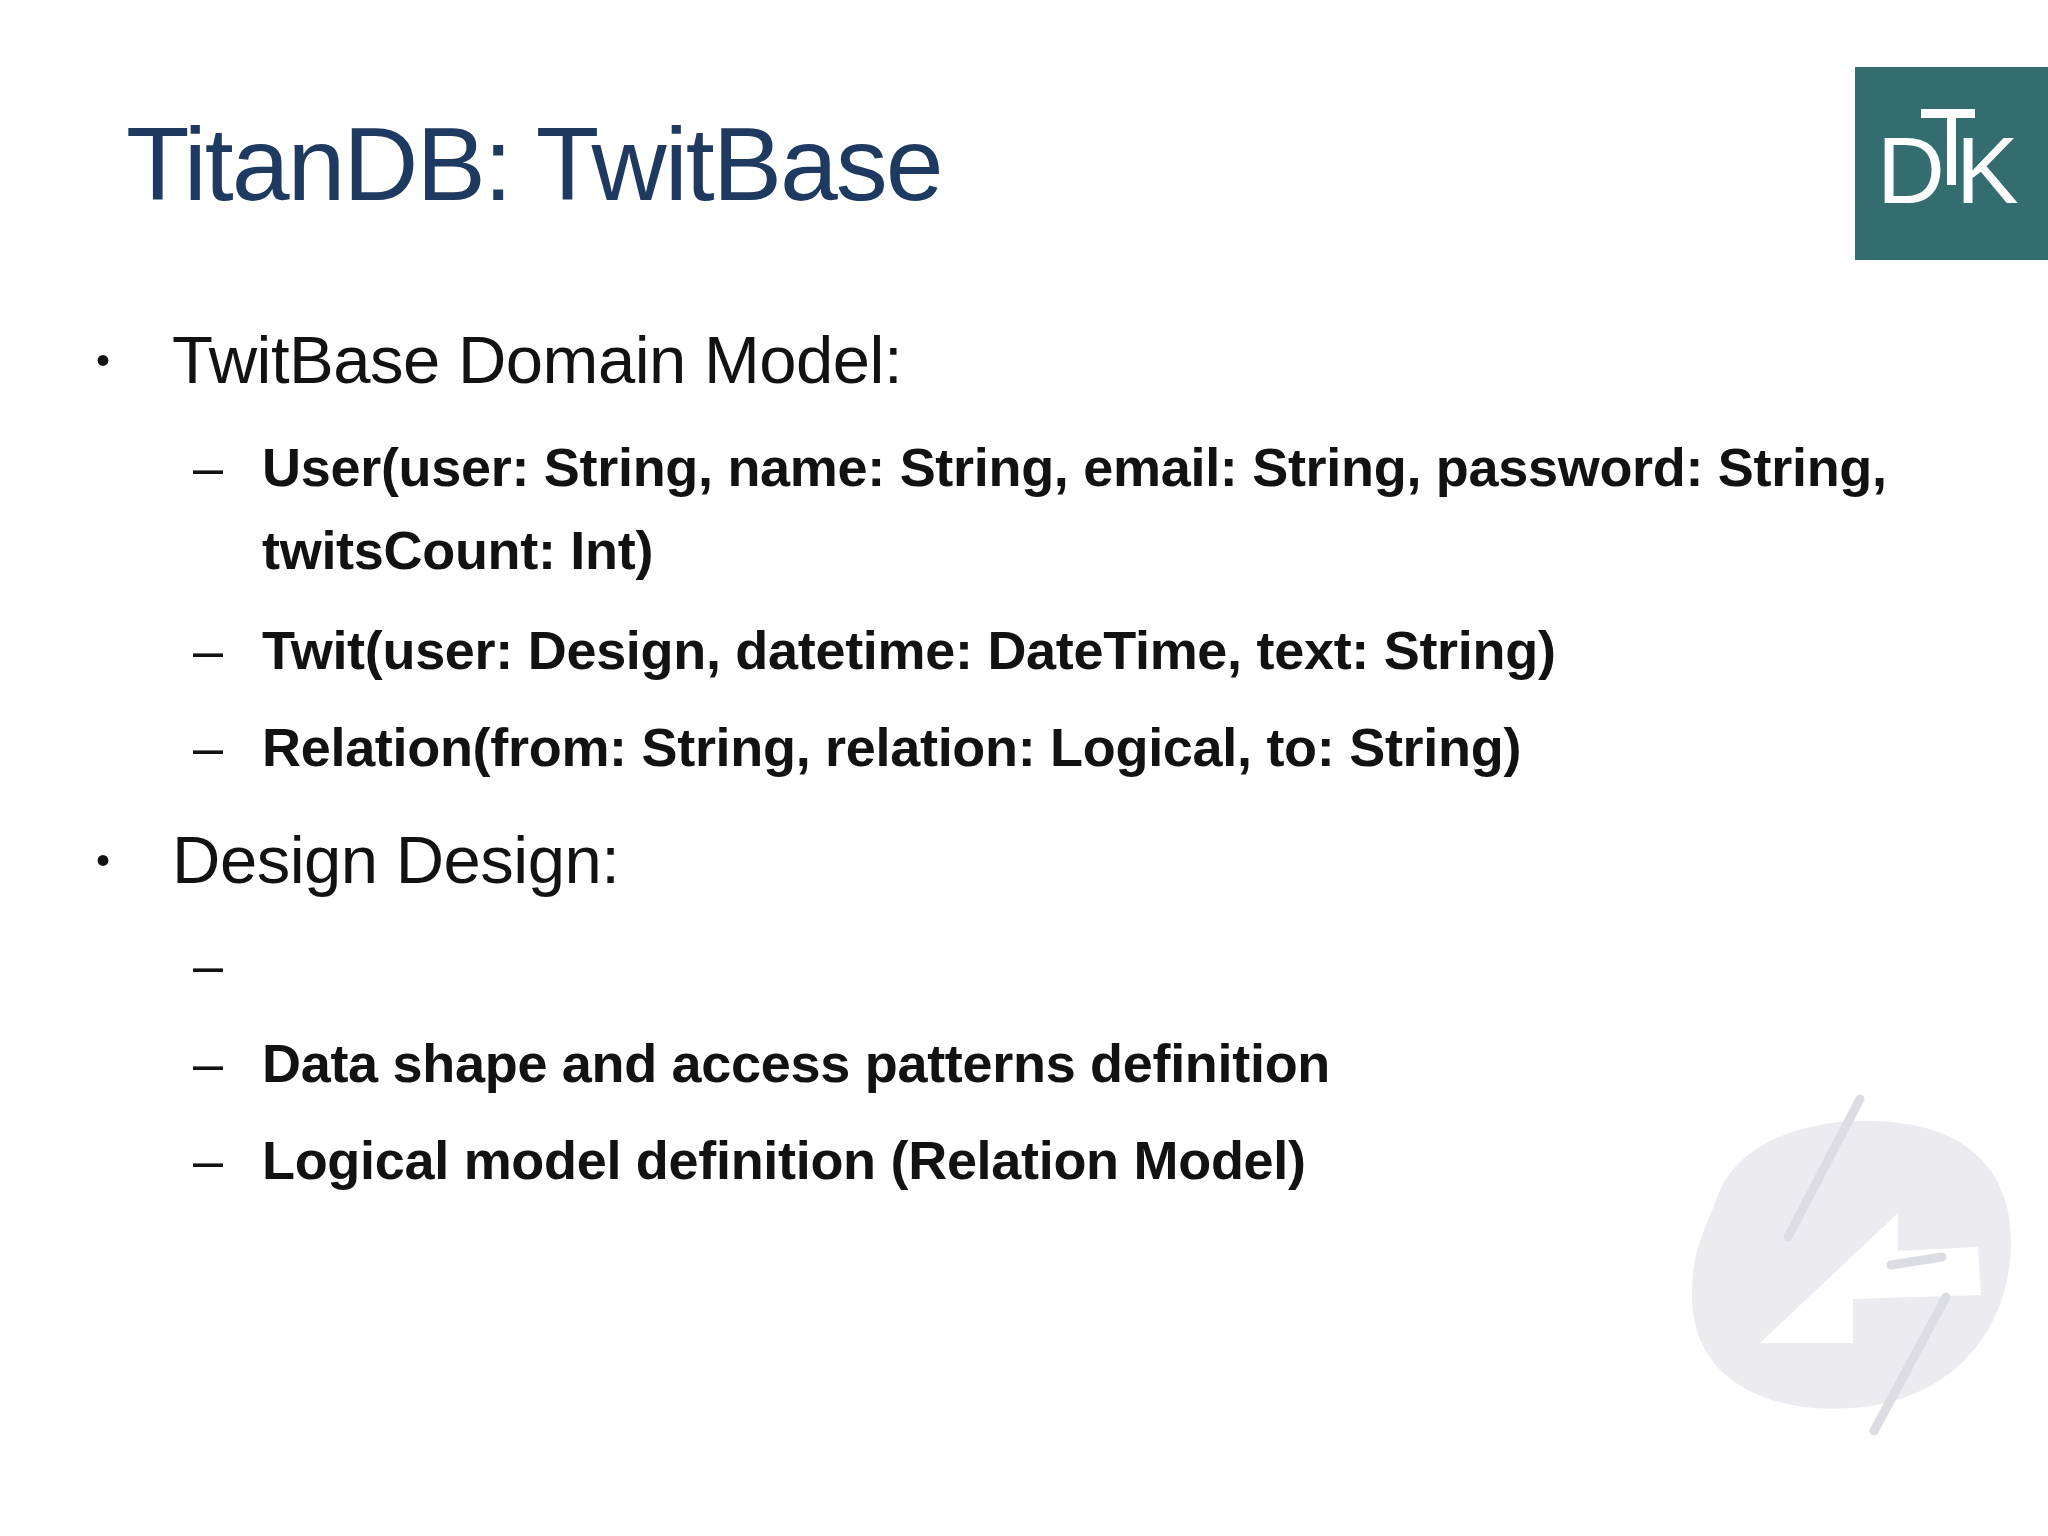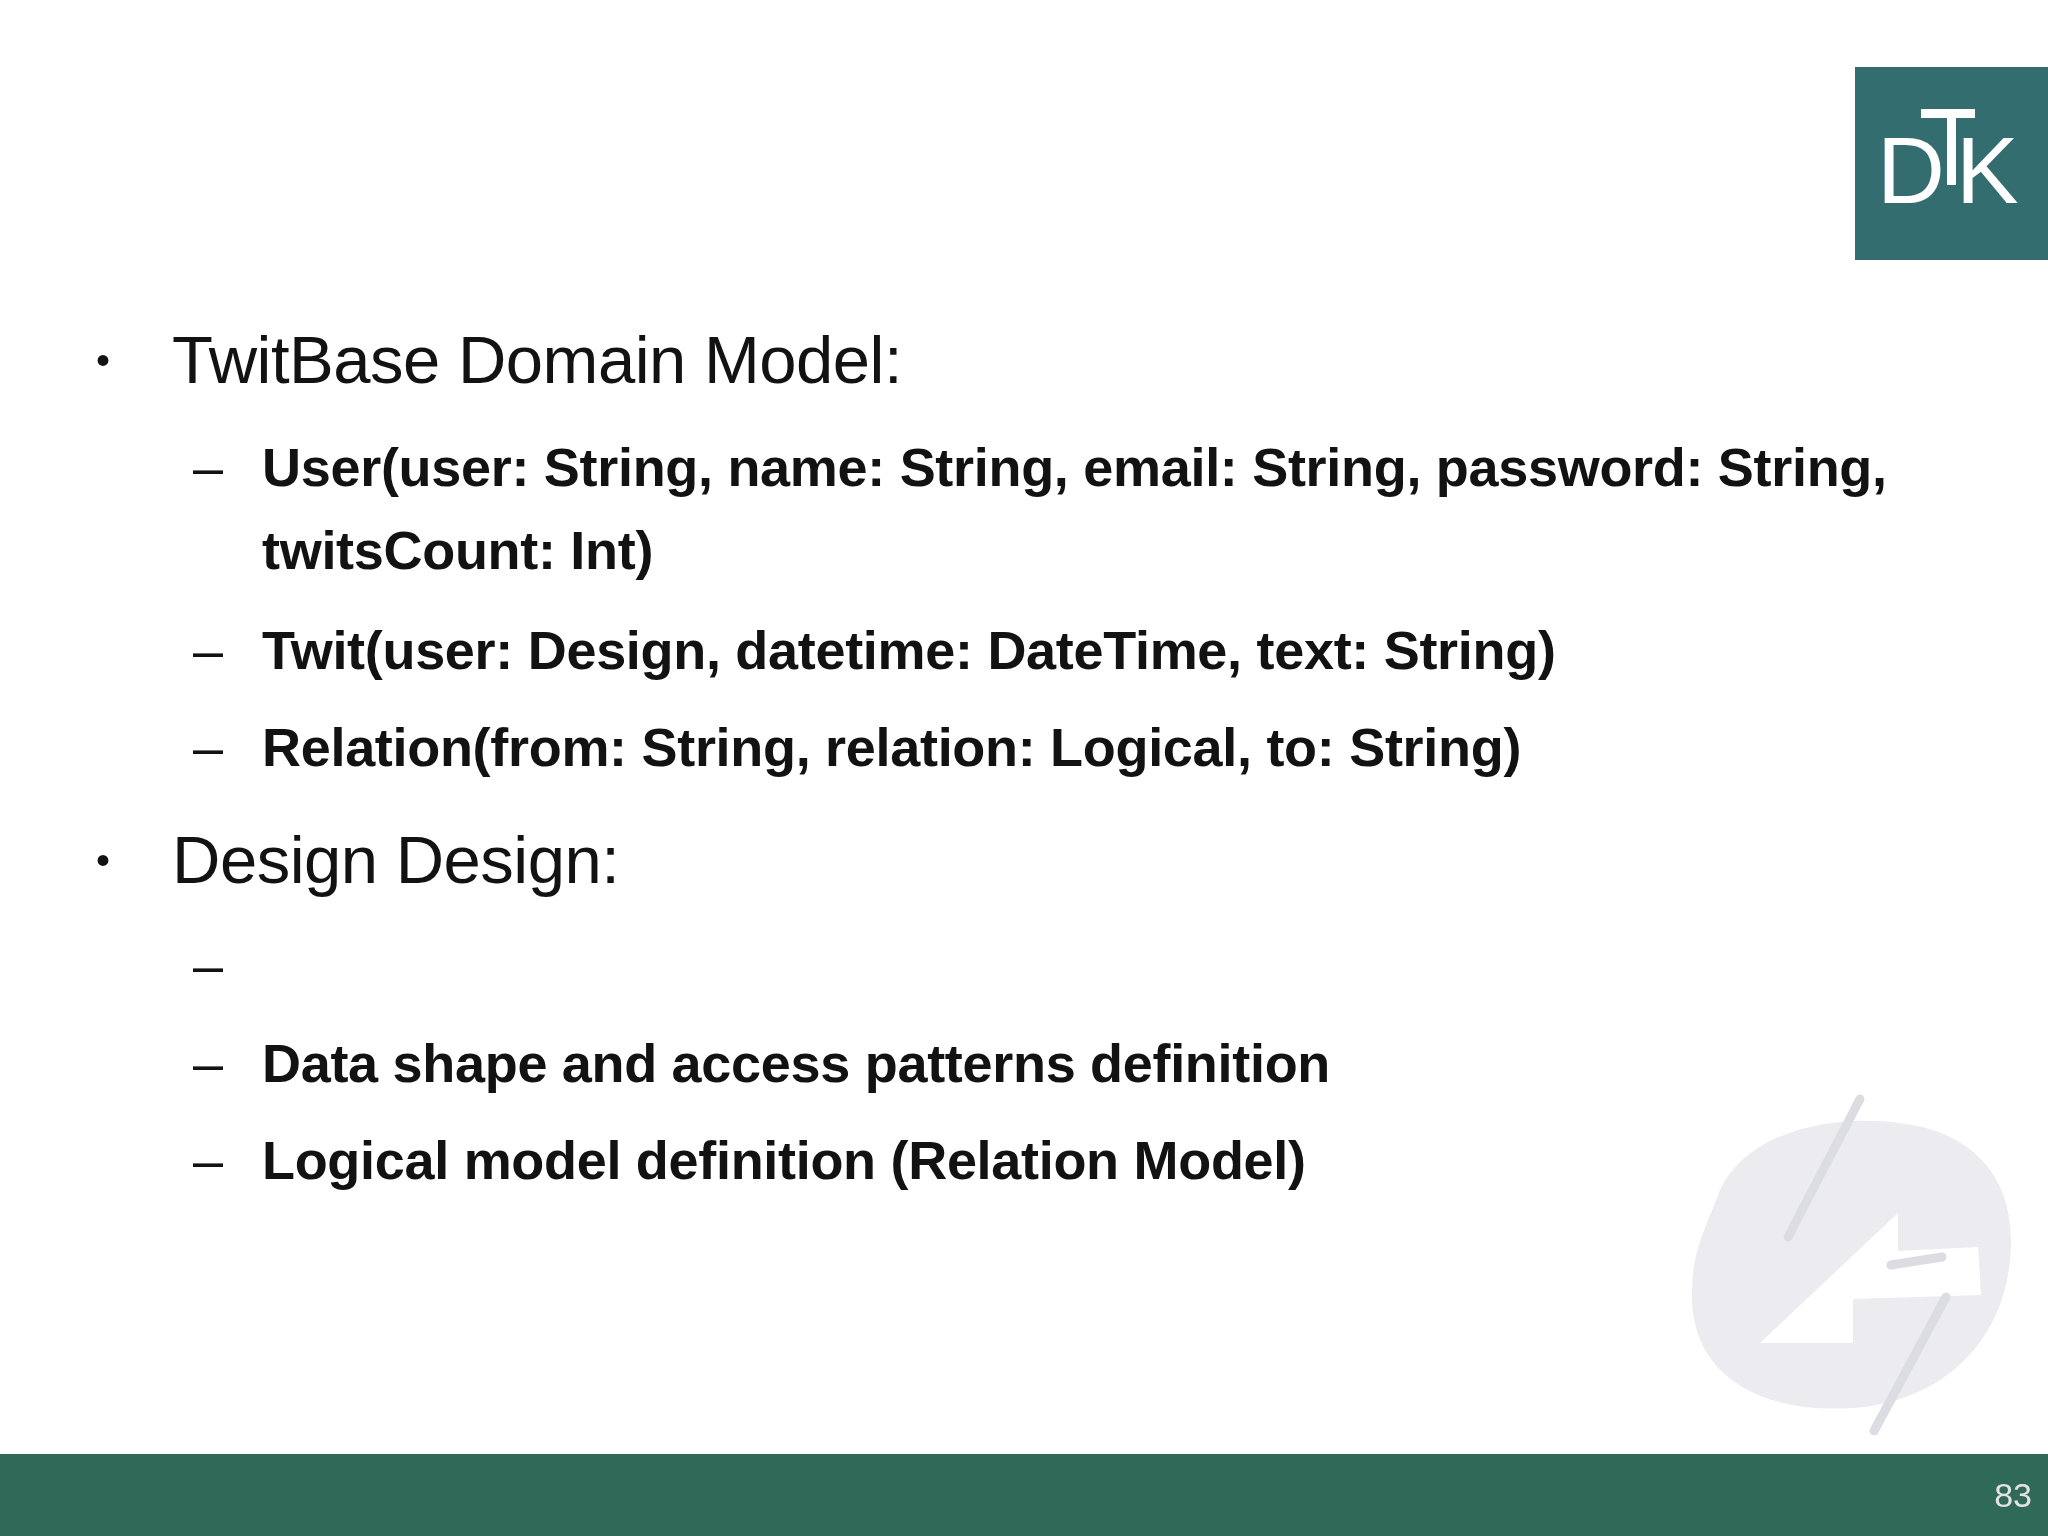--- a/index.html
+++ b/index.html
@@ -69,20 +69,21 @@
     color:var(--pagenum,#e3e3e3);
     font-size:34px;
     line-height:1;
   }
 </style>
 </head>
 <body>
 
 <div class="slide">
 
+  <h1 class="title">TitanDB: TwitBase</h1>
 
   <svg class="logo" viewBox="0 0 193 193" xmlns="http://www.w3.org/2000/svg">
     <rect x="0" y="0" width="193" height="193" fill="#336d70"></rect>
     <text x="22" y="136" font-family="Liberation Sans, sans-serif" font-size="94" fill="#ffffff">D</text>
     <rect x="66" y="42" width="54" height="9" fill="#ffffff"></rect>
     <rect x="92" y="42" width="9" height="76" fill="#ffffff"></rect>
     <text x="101" y="136" font-family="Liberation Sans, sans-serif" font-size="94" fill="#ffffff">K</text>
   </svg>
 
   <div class="row l1 r1">
@@ -121,17 +122,14 @@
   <svg class="watermark" viewBox="0 0 400 350" xmlns="http://www.w3.org/2000/svg">
     <path d="M70,110 C95,45 190,26 265,40 C332,53 370,100 362,175 C355,252 300,316 205,323 C113,329 46,291 44,215 C43,168 55,150 70,110 Z" fill="#ececf0"></path>
     <path d="M112,258 L250,128 L250,166 L330,162 L333,210 L205,214 L205,258 Z" fill="#ffffff"></path>
     <g stroke="#dcdde3" stroke-width="9" stroke-linecap="round">
       <line x1="212" y1="14" x2="140" y2="152"></line>
       <line x1="298" y1="212" x2="226" y2="346"></line>
       <line x1="243" y1="180" x2="294" y2="172"></line>
     </g>
   </svg>
 
-  <div class="footer">
-    <span class="page-number">83</span>
-  </div>
 
 </div>
 
 </body></html>

